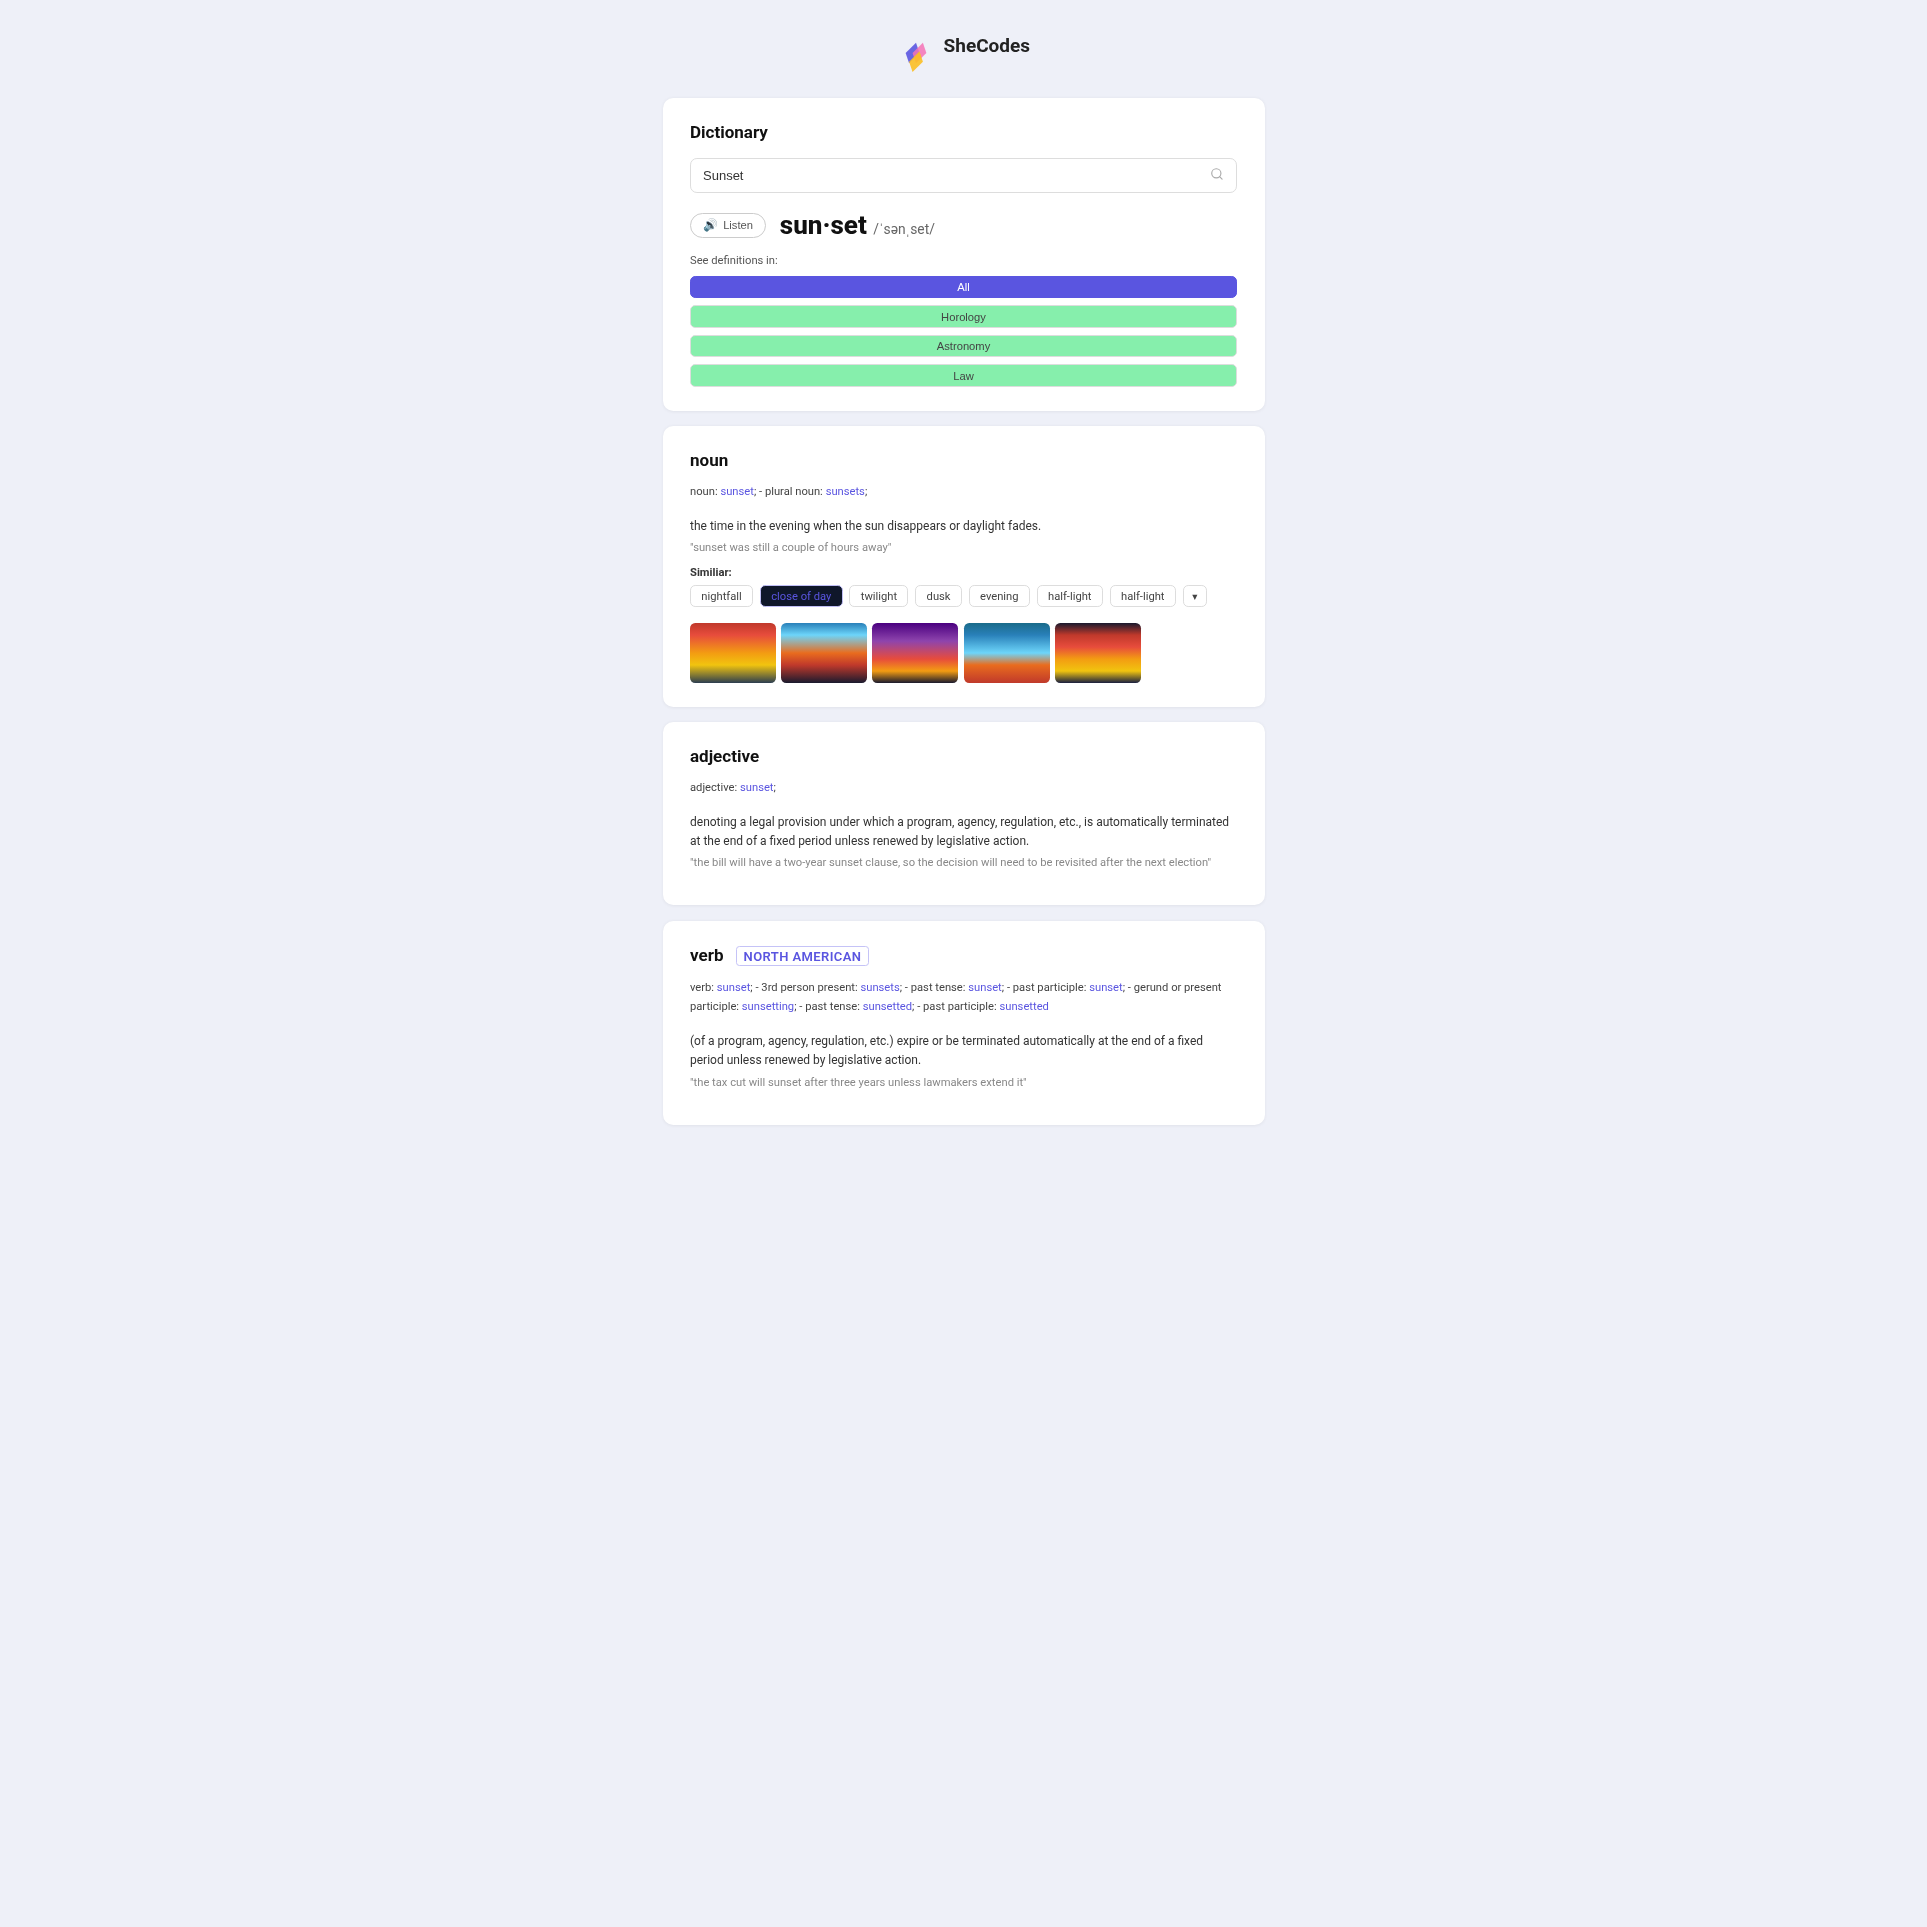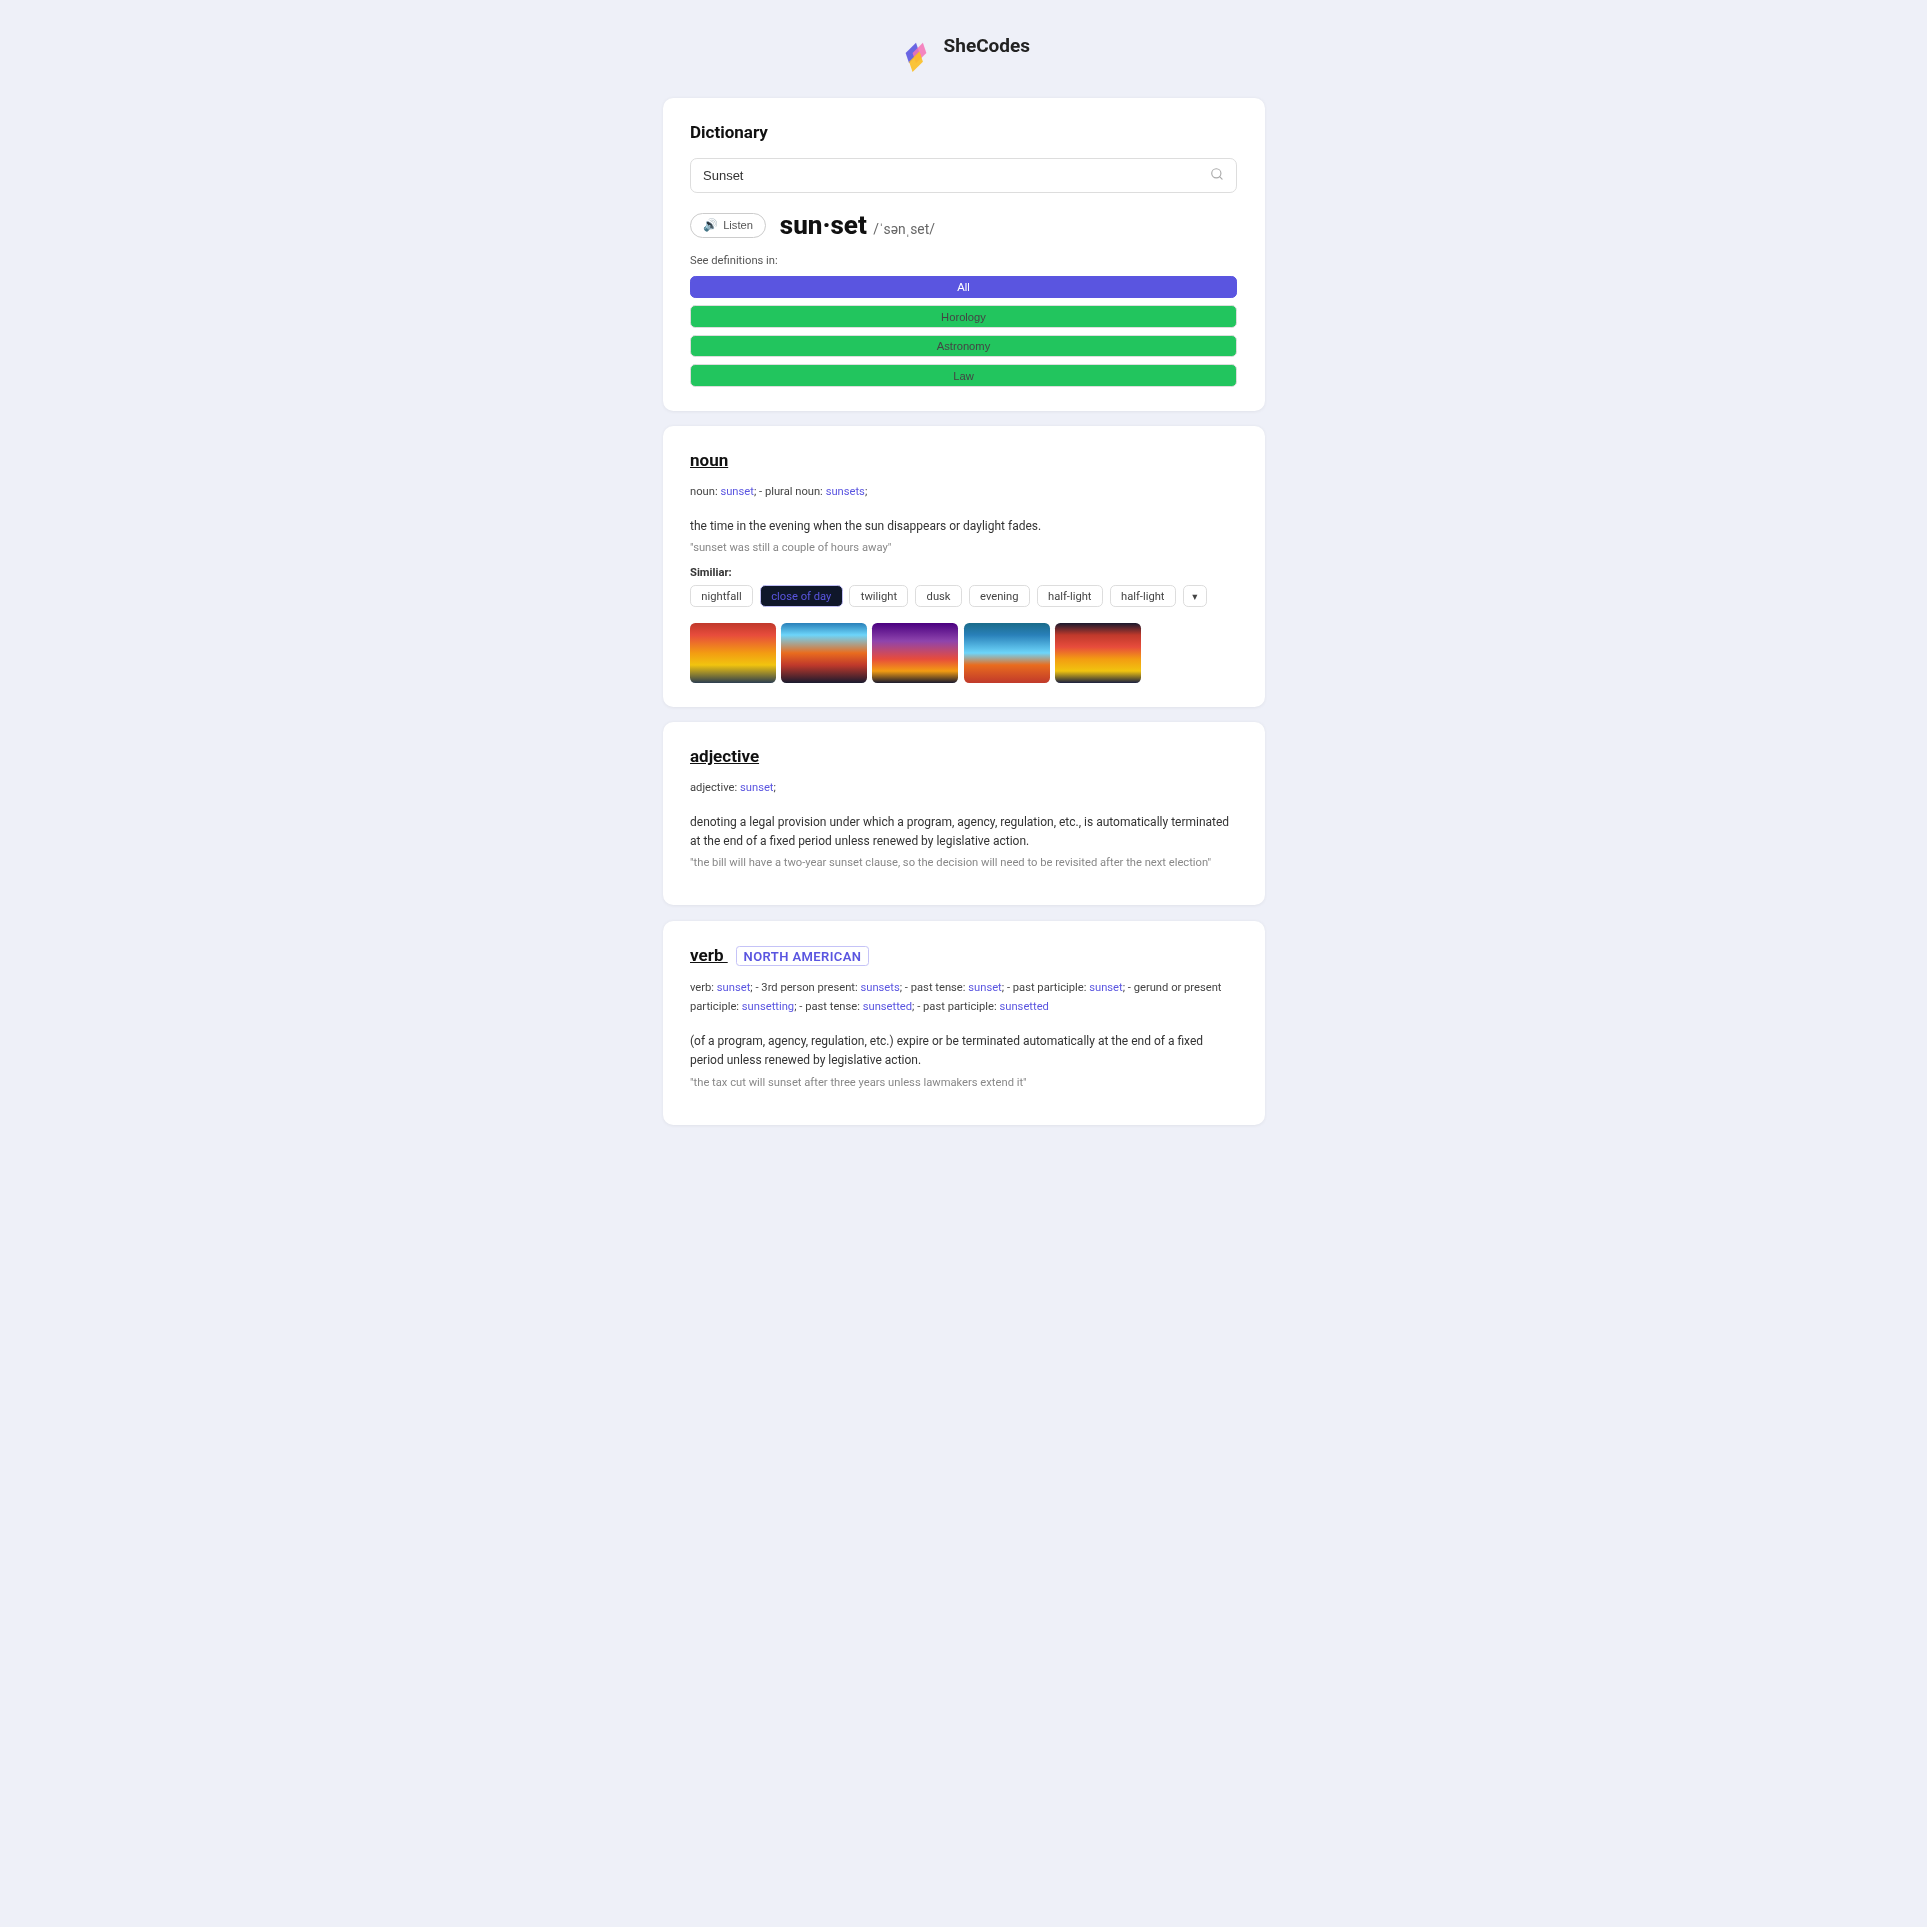--- a/index.html
+++ b/index.html
@@ -113,37 +113,36 @@
     .category-tabs {
       display: flex;
       gap: 6.9px;
       flex-wrap: wrap;
       flex-direction: column;
     }
     .cat-tab {
       padding: 4.3px 12px;
       border-radius: 5.2px;
       border: 1.3px solid #ddd;
-      background: #22c55e;
+      background: #86efac;
       font-size: 11.2px;
       color: #444;
       cursor: pointer;
     }
     .cat-tab.active {
       background: #5a55e0;
       color: #fff;
       border-color: #5a55e0;
     }
     
     .pos-heading {
       font-size: 17px;
       font-weight: 700;
       color: #111;
       margin-bottom: 12px;
-      text-decoration: underline;
     }
     .pos-badge {
       display: inline-block;
       font-size: 13px;
       font-weight: 600;
       color: #5a55e0;
       border: 1.3px solid #c5c3f7;
       border-radius: 3.4px;
       padding: 1.7px 6.9px;
       margin-left: 8px;

